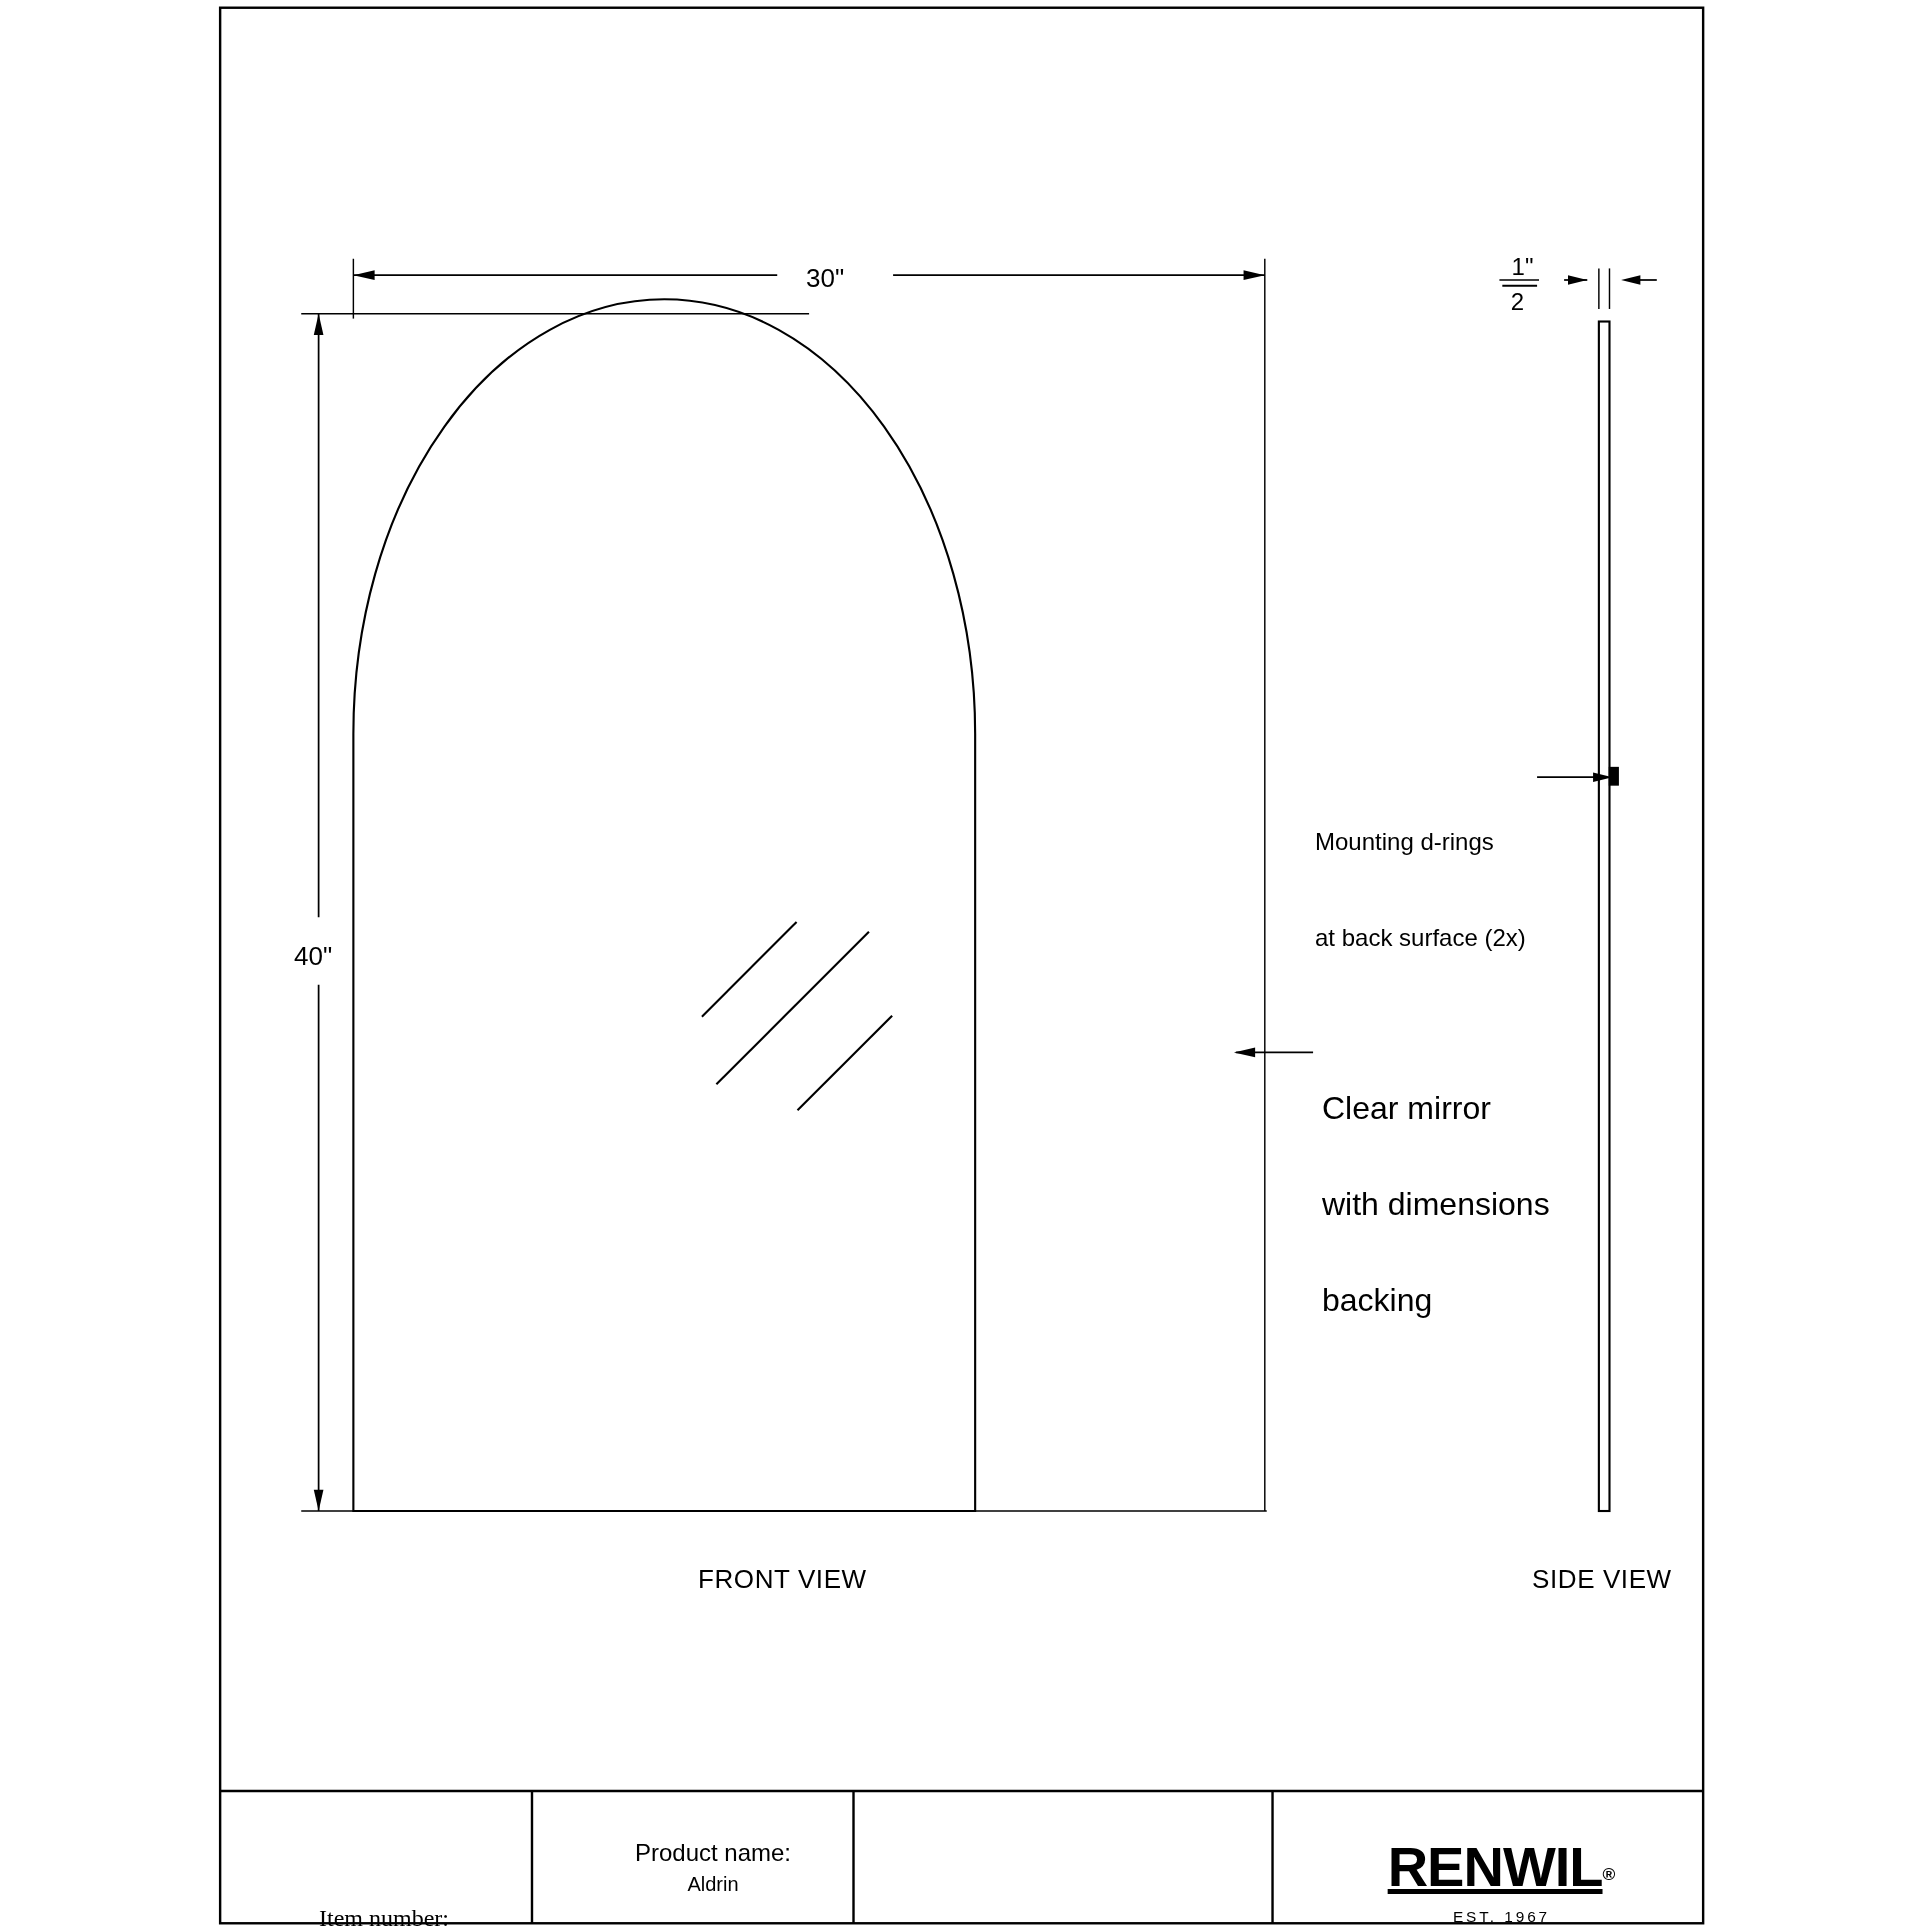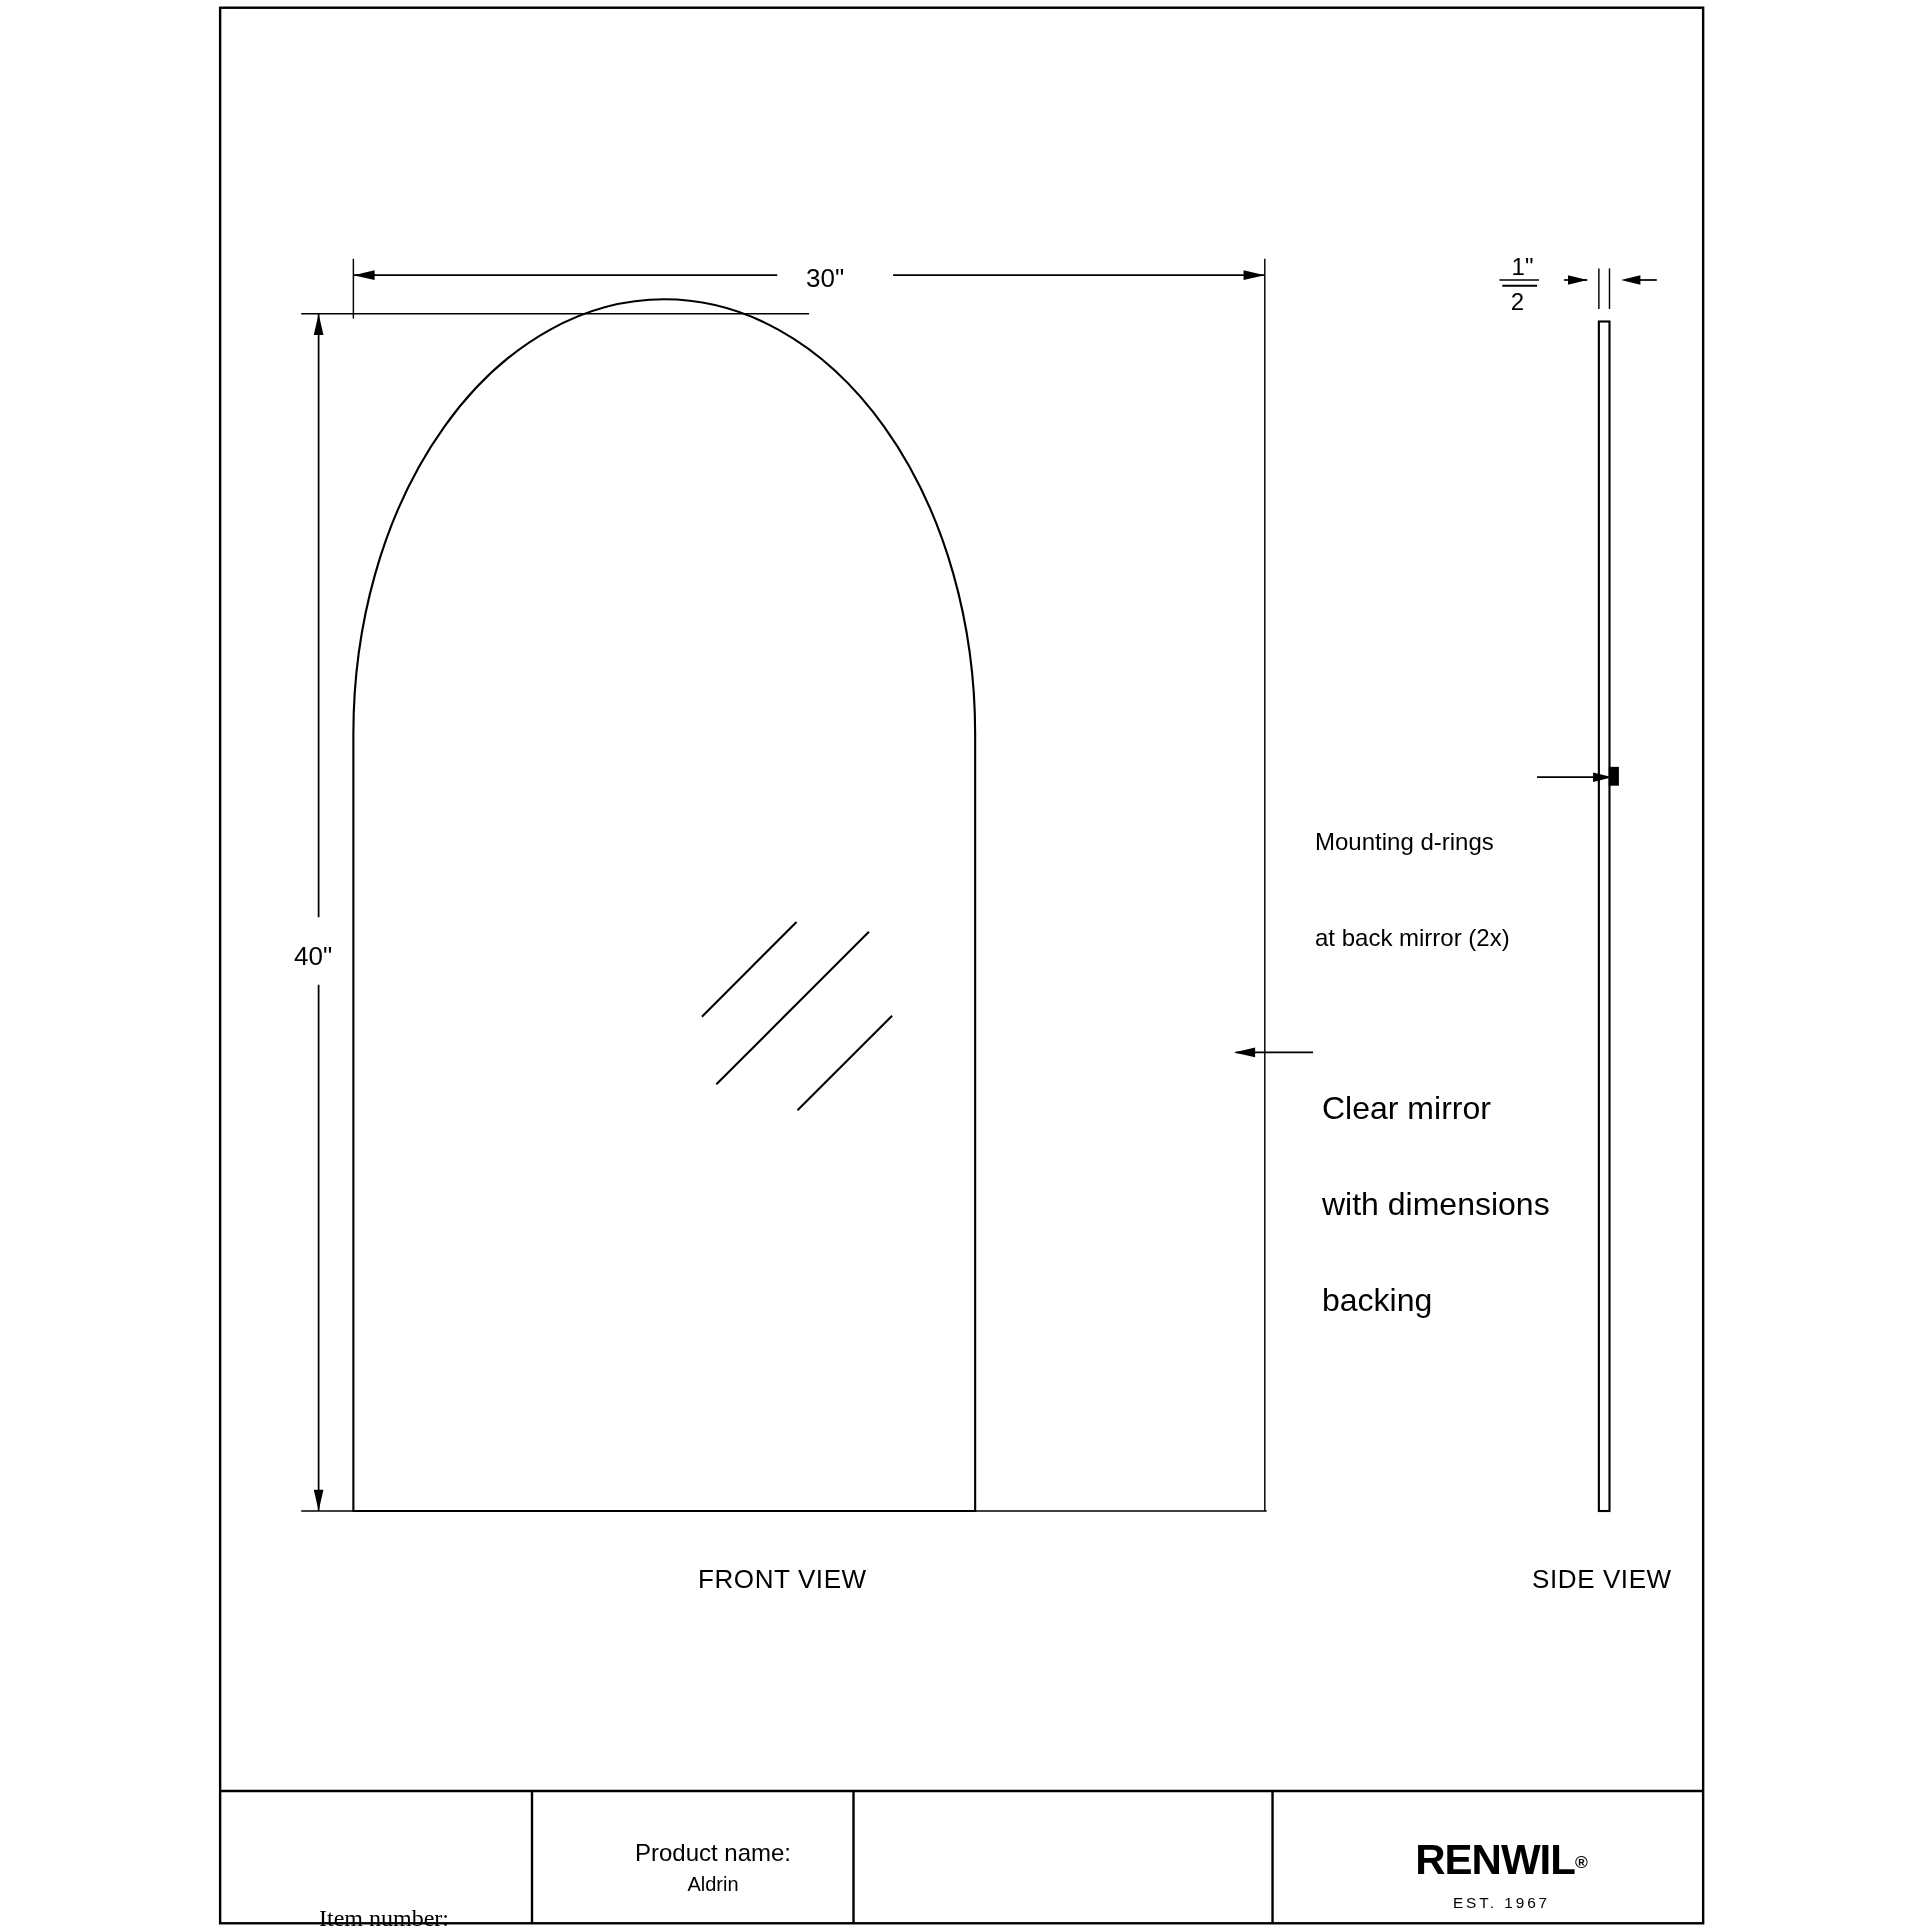--- a/index.html
+++ b/index.html
@@ -117,24 +117,25 @@
   #logo-block {
     position: absolute;
     left: 1318px;
     top: 1839px;
     width: 367px;
     text-align: center;
   }
   #logo-word {
     font-family: "Liberation Sans", sans-serif;
     font-weight: bold;
-    font-size: 42px;
+    font-size: 56px;
     letter-spacing: -1px;
     line-height: 1;
     display: inline-block;
+    text-decoration: underline;
   }
   #logo-reg {
     font-size: 17.4px;
     vertical-align: super;
     font-weight: bold;
   }
   #logo-est {
     font-size: 15.4px;
     letter-spacing: 2.9px;
     margin-top: 13px;
@@ -213,21 +214,21 @@
   </svg>
 
   <div class="txt lbl-width">30"</div>
   <div class="txt lbl-height">40"</div>
 
   <div class="txt lbl-depth-num">1"</div>
   <div class="txt lbl-depth-den">2</div>
 
   <div class="txt lbl-dring">
     <div>Mounting d-rings</div>
-    <div>at back mirror (2x)</div>
+    <div>at back surface (2x)</div>
   </div>
 
   <div class="txt lbl-mirror">
     <div>Clear mirror</div>
     <div>with dimensions</div>
     <div>backing</div>
   </div>
 
   <div class="txt lbl-front-view">FRONT VIEW</div>
   <div class="txt lbl-side-view">SIDE VIEW</div>

